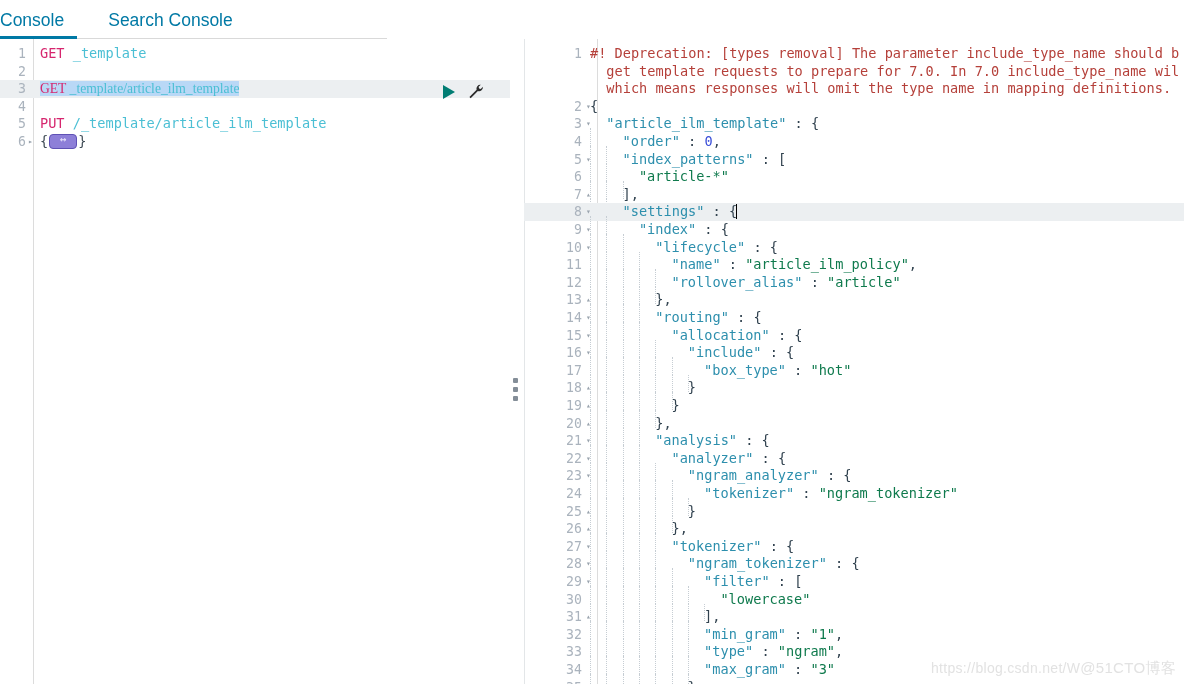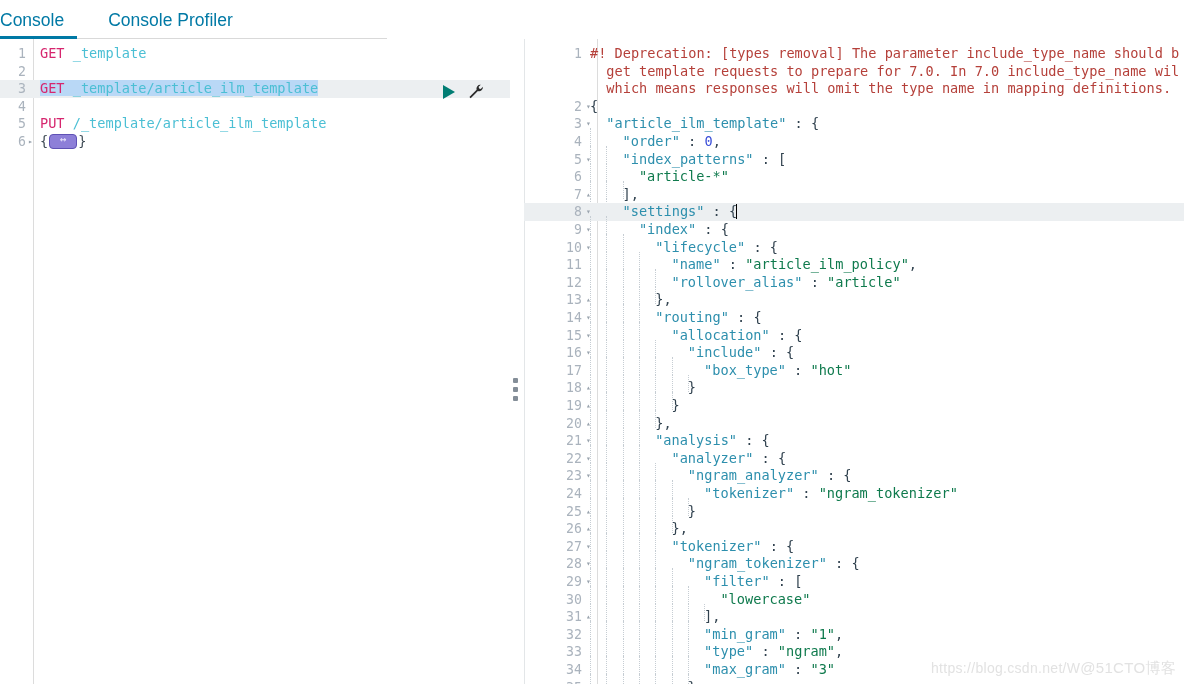--- a/index.html
+++ b/index.html
@@ -140,21 +140,21 @@
 
   .m-get  { color: #d6266e; }
   .url    { color: #4bbfd4; }
   .punct  { color: #3f4b55; }
 
   .active-line {
     position: absolute; left: 0;
     width: 510px; height: 17.6px;
     background: #eceff1;
   }
-  .sel-hl { background: #b9d8f6; }
+  .sel-hl { background: #b9d8f6; font-family: Liberation Serif, serif; }
 
   
   .fold-widget {
     display: inline-block;
     vertical-align: -3px;
     width: 26px; height: 13px;
     background: #8d7fd8;
     border: 1px solid #5f51b5;
     border-radius: 4px;
     position: relative;
@@ -232,21 +232,21 @@
   #watermark .cn { font-size: 15px; }
 </style>
 </head>
 <body>
 
 <div id="app">
 
   <div id="tabbar">
     <div class="tabs">
       <div class="tab first active">Console</div>
-      <div class="tab">Console Profiler</div>
+      <div class="tab">Search Console</div>
     </div>
     <div id="tab-baseline"></div>
     <div id="tab-underline"></div>
   </div>
 
   <div id="panels">
 
     <div class="panel" id="left-panel">
       <div id="left-panel-bg"></div>
       <div class="editor">

